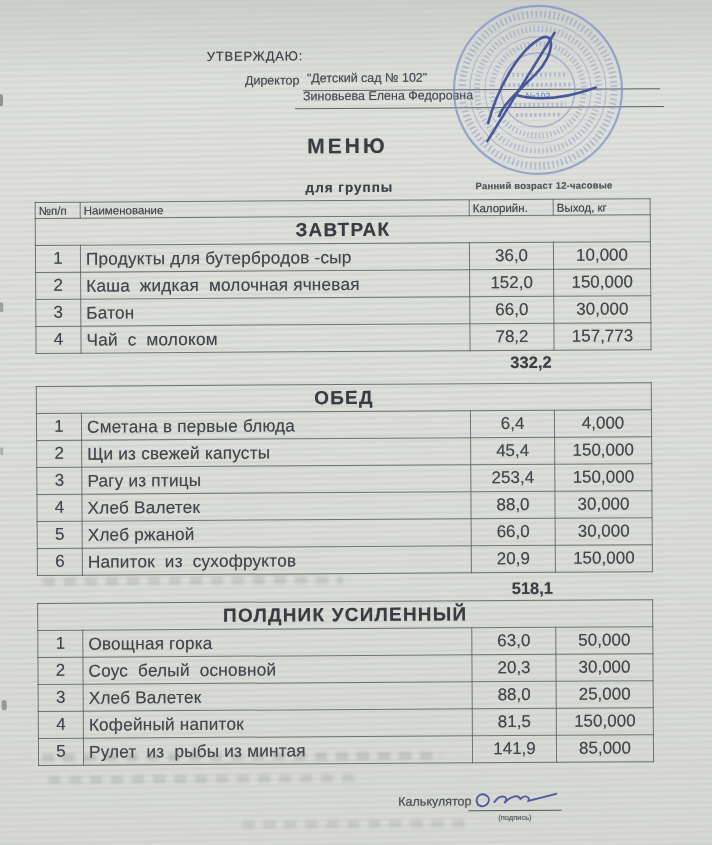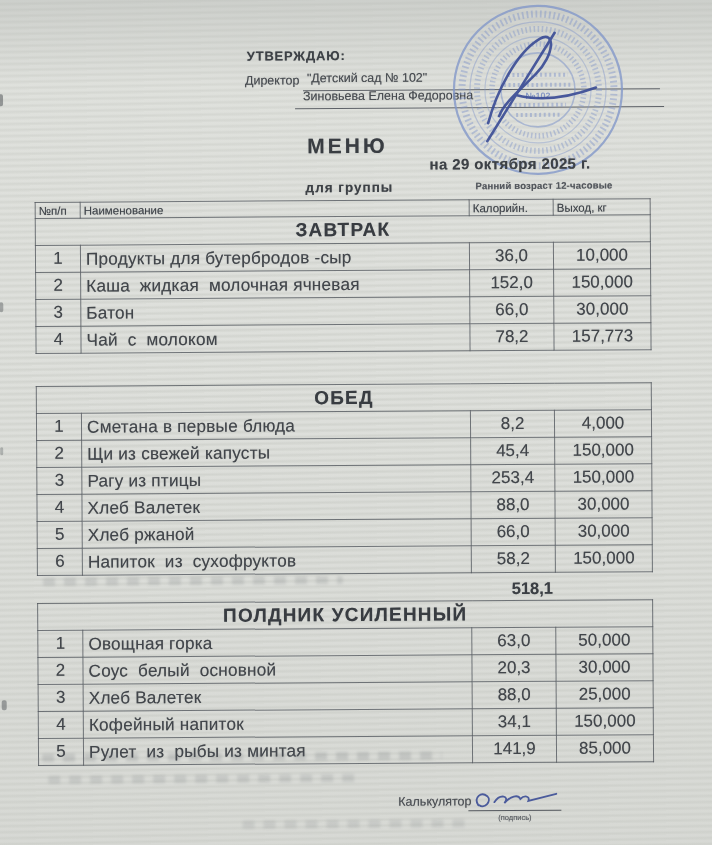--- a/index.html
+++ b/index.html
@@ -9,21 +9,21 @@
     background-color:#d7d9d4;
     background-image:
       linear-gradient(180deg, rgba(190,193,189,.55) 0%, rgba(222,224,219,.3) 10%, rgba(214,216,211,.15) 45%, rgba(203,205,200,.4) 100%),
       repeating-linear-gradient(179deg, rgba(255,255,255,.20) 0px, rgba(255,255,255,.20) 2px, rgba(120,125,120,.06) 4px, rgba(255,255,255,.10) 6px);
   }
   .tilt{position:absolute;inset:0;transform:rotate(-0.35deg);}
   .abs{position:absolute;}
   .doc-text{text-shadow:0 0 .7px rgba(66,70,76,.5);}
 
   
-  .approve{left:209px;top:48px;font-size:13px;font-weight:bold;letter-spacing:.8px;color:#3d4146;margin-left:40px;}
+  .approve{left:209px;top:48px;font-size:13px;font-weight:normal;letter-spacing:.8px;color:#3d4146;}
   .director-label{left:247px;top:73px;font-size:12.5px;color:#474b50;}
   .u-line{border-bottom:1.6px solid #5e6268;height:19px;}
   .dir-org{left:305px;top:71px;width:353px;font-size:12.5px;color:#474b50;padding-left:4px;}
   .dir-name{left:297px;top:89px;width:361px;font-size:12.5px;color:#474b50;padding-left:8px;}
   .menu-title{left:309px;top:134px;font-size:21px;font-weight:bold;letter-spacing:3px;color:#393d42;text-align:right;}
   .date-line{left:431px;top:156px;font-size:15px;font-weight:bold;letter-spacing:.4px;color:#3d4146;}
   .group-label{left:307px;top:180px;font-size:13.5px;font-weight:bold;letter-spacing:1px;color:#3d4146;}
   .group-value{left:477px;top:181px;font-size:9.5px;font-weight:bold;color:#54585e;letter-spacing:.2px;}
 
   
@@ -80,21 +80,20 @@
 
     <svg class="abs" style="left:460px;top:22px;" width="170" height="135" viewBox="0 0 170 135">
       <g fill="none" stroke="#3c4e96" stroke-width="2.6" stroke-linecap="round" opacity=".92">
         <path d="M30,102 C38,72 58,32 82,18 C98,9 97,34 78,53 C62,69 45,83 41,95"></path>
         <path d="M97,12 L29,120"></path>
         <path d="M58,74 C84,81 113,76 138,67"></path>
       </g>
     </svg>
 
     <div class="abs doc-text menu-title">МЕНЮ</div>
-    <div class="abs doc-text date-line">на 29 октября 2025 г.</div>
     <div class="abs doc-text group-label">для группы</div>
     <div class="abs doc-text group-value">Ранний возраст 12-часовые</div>
 
     <table class="menu-table doc-text" style="top:200px;">
       <colgroup>
           <col style="width:45px">
           <col style="width:389px">
           <col style="width:84px">
           <col style="width:97px">
         </colgroup>
@@ -127,36 +126,37 @@
         <td class="c-val">30,000</td>
       </tr>
       <tr class="data-row">
         <td class="c-num">4</td>
         <td class="c-name">Чай  с  молоком</td>
         <td class="c-val">78,2</td>
         <td class="c-val">157,773</td>
       </tr>
     </tbody>
       </table>
+    <div class="total total-1 doc-text">332,2</div>
 
     <table class="menu-table doc-text" style="top:384px;">
       <colgroup>
           <col style="width:45px">
           <col style="width:389px">
           <col style="width:84px">
           <col style="width:97px">
         </colgroup>
       <tbody>
           <tr class="section-row">
         <td colspan="4">ОБЕД</td>
       </tr>
       <tr class="data-row">
         <td class="c-num">1</td>
         <td class="c-name">Сметана в первые блюда</td>
-        <td class="c-val">8,2</td>
+        <td class="c-val">6,4</td>
         <td class="c-val">4,000</td>
       </tr>
       <tr class="data-row">
         <td class="c-num">2</td>
         <td class="c-name">Щи из свежей капусты</td>
         <td class="c-val">45,4</td>
         <td class="c-val">150,000</td>
       </tr>
       <tr class="data-row">
         <td class="c-num">3</td>
@@ -172,21 +172,21 @@
       </tr>
       <tr class="data-row">
         <td class="c-num">5</td>
         <td class="c-name">Хлеб ржаной</td>
         <td class="c-val">66,0</td>
         <td class="c-val">30,000</td>
       </tr>
       <tr class="data-row">
         <td class="c-num">6</td>
         <td class="c-name">Напиток  из  сухофруктов</td>
-        <td class="c-val">58,2</td>
+        <td class="c-val">20,9</td>
         <td class="c-val">150,000</td>
       </tr>
     </tbody>
       </table>
     <div class="total total-2 doc-text">518,1</div>
 
     <table class="menu-table doc-text" style="top:601px;">
       <colgroup>
           <col style="width:45px">
           <col style="width:389px">
@@ -211,21 +211,21 @@
       </tr>
       <tr class="data-row">
         <td class="c-num">3</td>
         <td class="c-name">Хлеб Валетек</td>
         <td class="c-val">88,0</td>
         <td class="c-val">25,000</td>
       </tr>
       <tr class="data-row">
         <td class="c-num">4</td>
         <td class="c-name">Кофейный напиток</td>
-        <td class="c-val">34,1</td>
+        <td class="c-val">81,5</td>
         <td class="c-val">150,000</td>
       </tr>
       <tr class="data-row">
         <td class="c-num">5</td>
         <td class="c-name">Рулет  из  рыбы из минтая</td>
         <td class="c-val">141,9</td>
         <td class="c-val">85,000</td>
       </tr>
     </tbody>
       </table>

